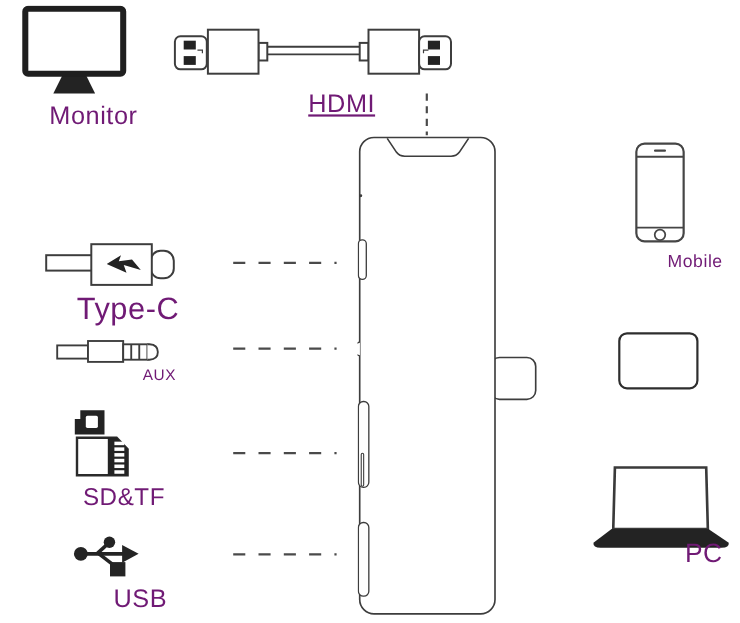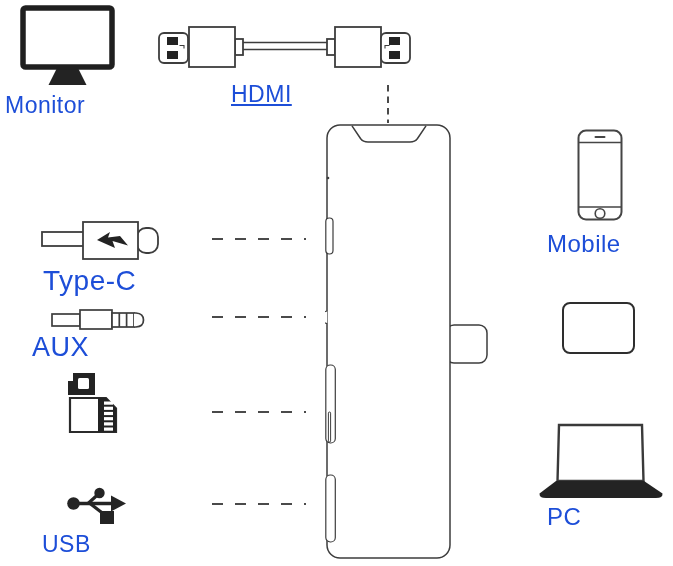--- a/index.html
+++ b/index.html
@@ -2,32 +2,32 @@
 <html><head>
 <meta charset="utf-8">
 <style>
   html,body{margin:0;padding:0;background:#ffffff;}
   .canvas{
     position:relative;width:673px;height:566px;background:#ffffff;
     font-family:"Liberation Sans", sans-serif;overflow:hidden;
   }
   .abs{position:absolute;}
   .label{
-    position:absolute;color:#1d4ed8;font-weight:300;letter-spacing:.5px;
-    text-align:left;white-space:nowrap;
+    position:absolute;color:#701a75;font-weight:300;letter-spacing:.5px;
+    text-align:right;white-space:nowrap;
   }
   .lbl-monitor{left:5px;top:92px;width:120px;font-size:23px;}
   .lbl-hdmi{left:231px;top:81px;width:110px;font-size:23px;text-decoration:underline;}
   .lbl-typec{left:43px;top:265px;width:120px;font-size:28px;}
-  .lbl-aux{left:32px;top:332px;width:110px;font-size:27px;}
+  .lbl-aux{left:50px;top:332px;width:110px;font-size:14px;}
   .lbl-sdtf{left:40px;top:439px;width:110px;font-size:22px;}
   .lbl-usb{left:42px;top:531px;width:110px;font-size:23px;}
-  .lbl-mobile{left:547px;top:230px;width:110px;font-size:24px;}
+  .lbl-mobile{left:547px;top:230px;width:110px;font-size:16px;}
   .lbl-ipad{left:543px;top:364px;width:115px;font-size:24px;}
-  .lbl-pc{left:547px;top:503px;width:110px;font-size:24px;}
+  .lbl-pc{left:547px;top:490px;width:110px;font-size:24px;}
   .ipad-shape{
     position:absolute;left:562px;top:302px;width:69px;height:48px;
     border:2.6px solid #2e2e2e;border-radius:8px;background:#fff;
   }
   svg{display:block;}
 </style>
 </head>
 <body>
 
 <div class="canvas">
@@ -109,20 +109,21 @@
       <g fill="#ffffff">
         <rect x="40" y="31.5" width="9" height="3.2"></rect>
         <rect x="40" y="36.7" width="9" height="3.2"></rect>
         <rect x="40" y="41.9" width="9" height="3.2"></rect>
         <rect x="40" y="47.1" width="9" height="3.2"></rect>
         <rect x="40" y="52.3" width="9" height="3.2"></rect>
         <rect x="40" y="57.5" width="9" height="3.2"></rect>
       </g>
     </svg>
   </div>
+  <div class="label lbl-sdtf">SD&amp;TF</div>
 
   <div class="abs" style="left:62px;top:481px;width:67px;height:46px;">
     <svg width="67" height="46" viewBox="0 0 67 46" fill="#242424" stroke="none">
       <line x1="11" y1="22.5" x2="58" y2="22.5" stroke="#242424" stroke-width="3.4"></line>
       <line x1="26" y1="22.5" x2="36.5" y2="13" stroke="#242424" stroke-width="3.2"></line>
       <line x1="28" y1="22.5" x2="41" y2="32.5" stroke="#242424" stroke-width="3.2"></line>
       <circle cx="11.5" cy="22.5" r="6.3"></circle>
       <circle cx="37.5" cy="12" r="5.2"></circle>
       <rect x="38" y="30" width="14" height="13"></rect>
       <polygon points="49,14.5 64,22.5 49,30.5"></polygon>

